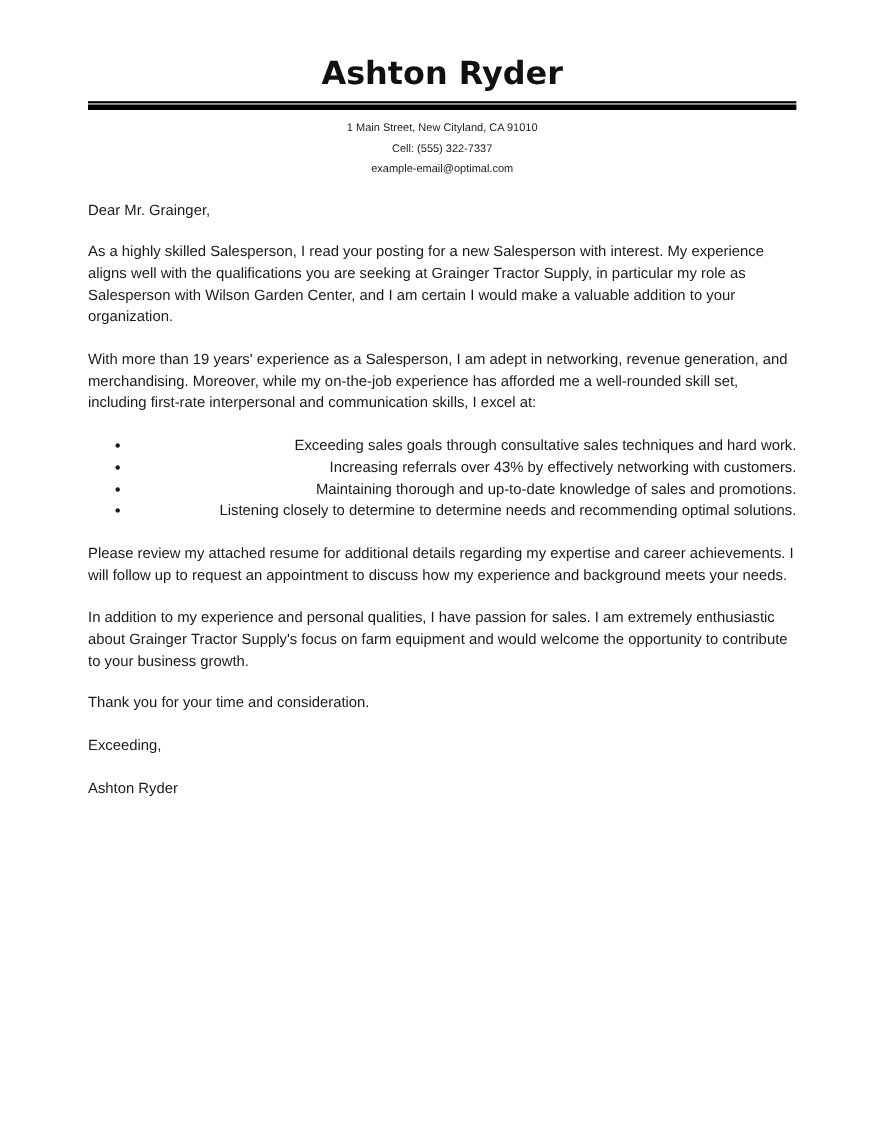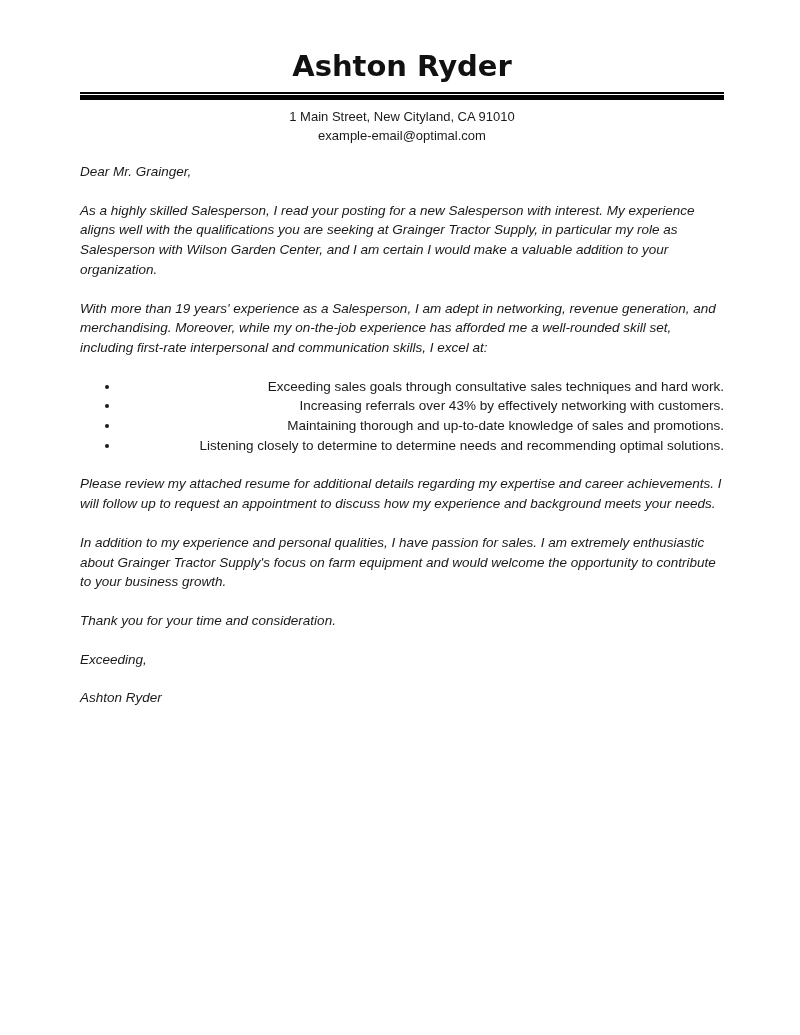--- a/index.html
+++ b/index.html
@@ -36,34 +36,33 @@
     background: #000000;
     margin-bottom: 1px;
   }
   .rule-thick {
     height: 5px;
     background: #000000;
   }
   .contact {
     margin-top: 8px;
     text-align: center;
-    font-size: 13px;
+    font-size: 10px;
     line-height: 18.5px;
     color: #1a1a1a;
   }
   
   .letter-body {
     margin-top: 17px;
     font-size: 13.5px;
     line-height: 19.7px;
     color: #1a1a1a;
   }
   .letter-body p {
     margin: 0 0 19px 0;
-    font-style: italic;
   }
   .skills-list {
     margin: 0 0 19px 0;
     padding-left: 40px;
     list-style: disc outside;
     text-align: right;
   }
   .skills-list li {
     margin: 0;
     padding-left: 2px;
@@ -80,20 +79,21 @@
   <header>
     <h1 class="header-name">Ashton Ryder</h1>
 
     <div class="rule">
       <div class="rule-thin"></div>
       <div class="rule-thick"></div>
     </div>
 
     <div class="contact">
       <div>1 Main Street, New Cityland, CA 91010</div>
+      <div>Cell: (555) 322-7337</div>
       <div>example-email@optimal.com</div>
     </div>
   </header>
 
   <main class="letter-body">
 
     <p>Dear Mr. Grainger,</p>
 
     <p>As a highly skilled Salesperson, I read your posting for a new Salesperson with interest. My experience aligns well with the qualifications you are seeking at Grainger Tractor Supply, in particular my role as Salesperson with Wilson Garden Center, and I am certain I would make a valuable addition to your organization.</p>
 

